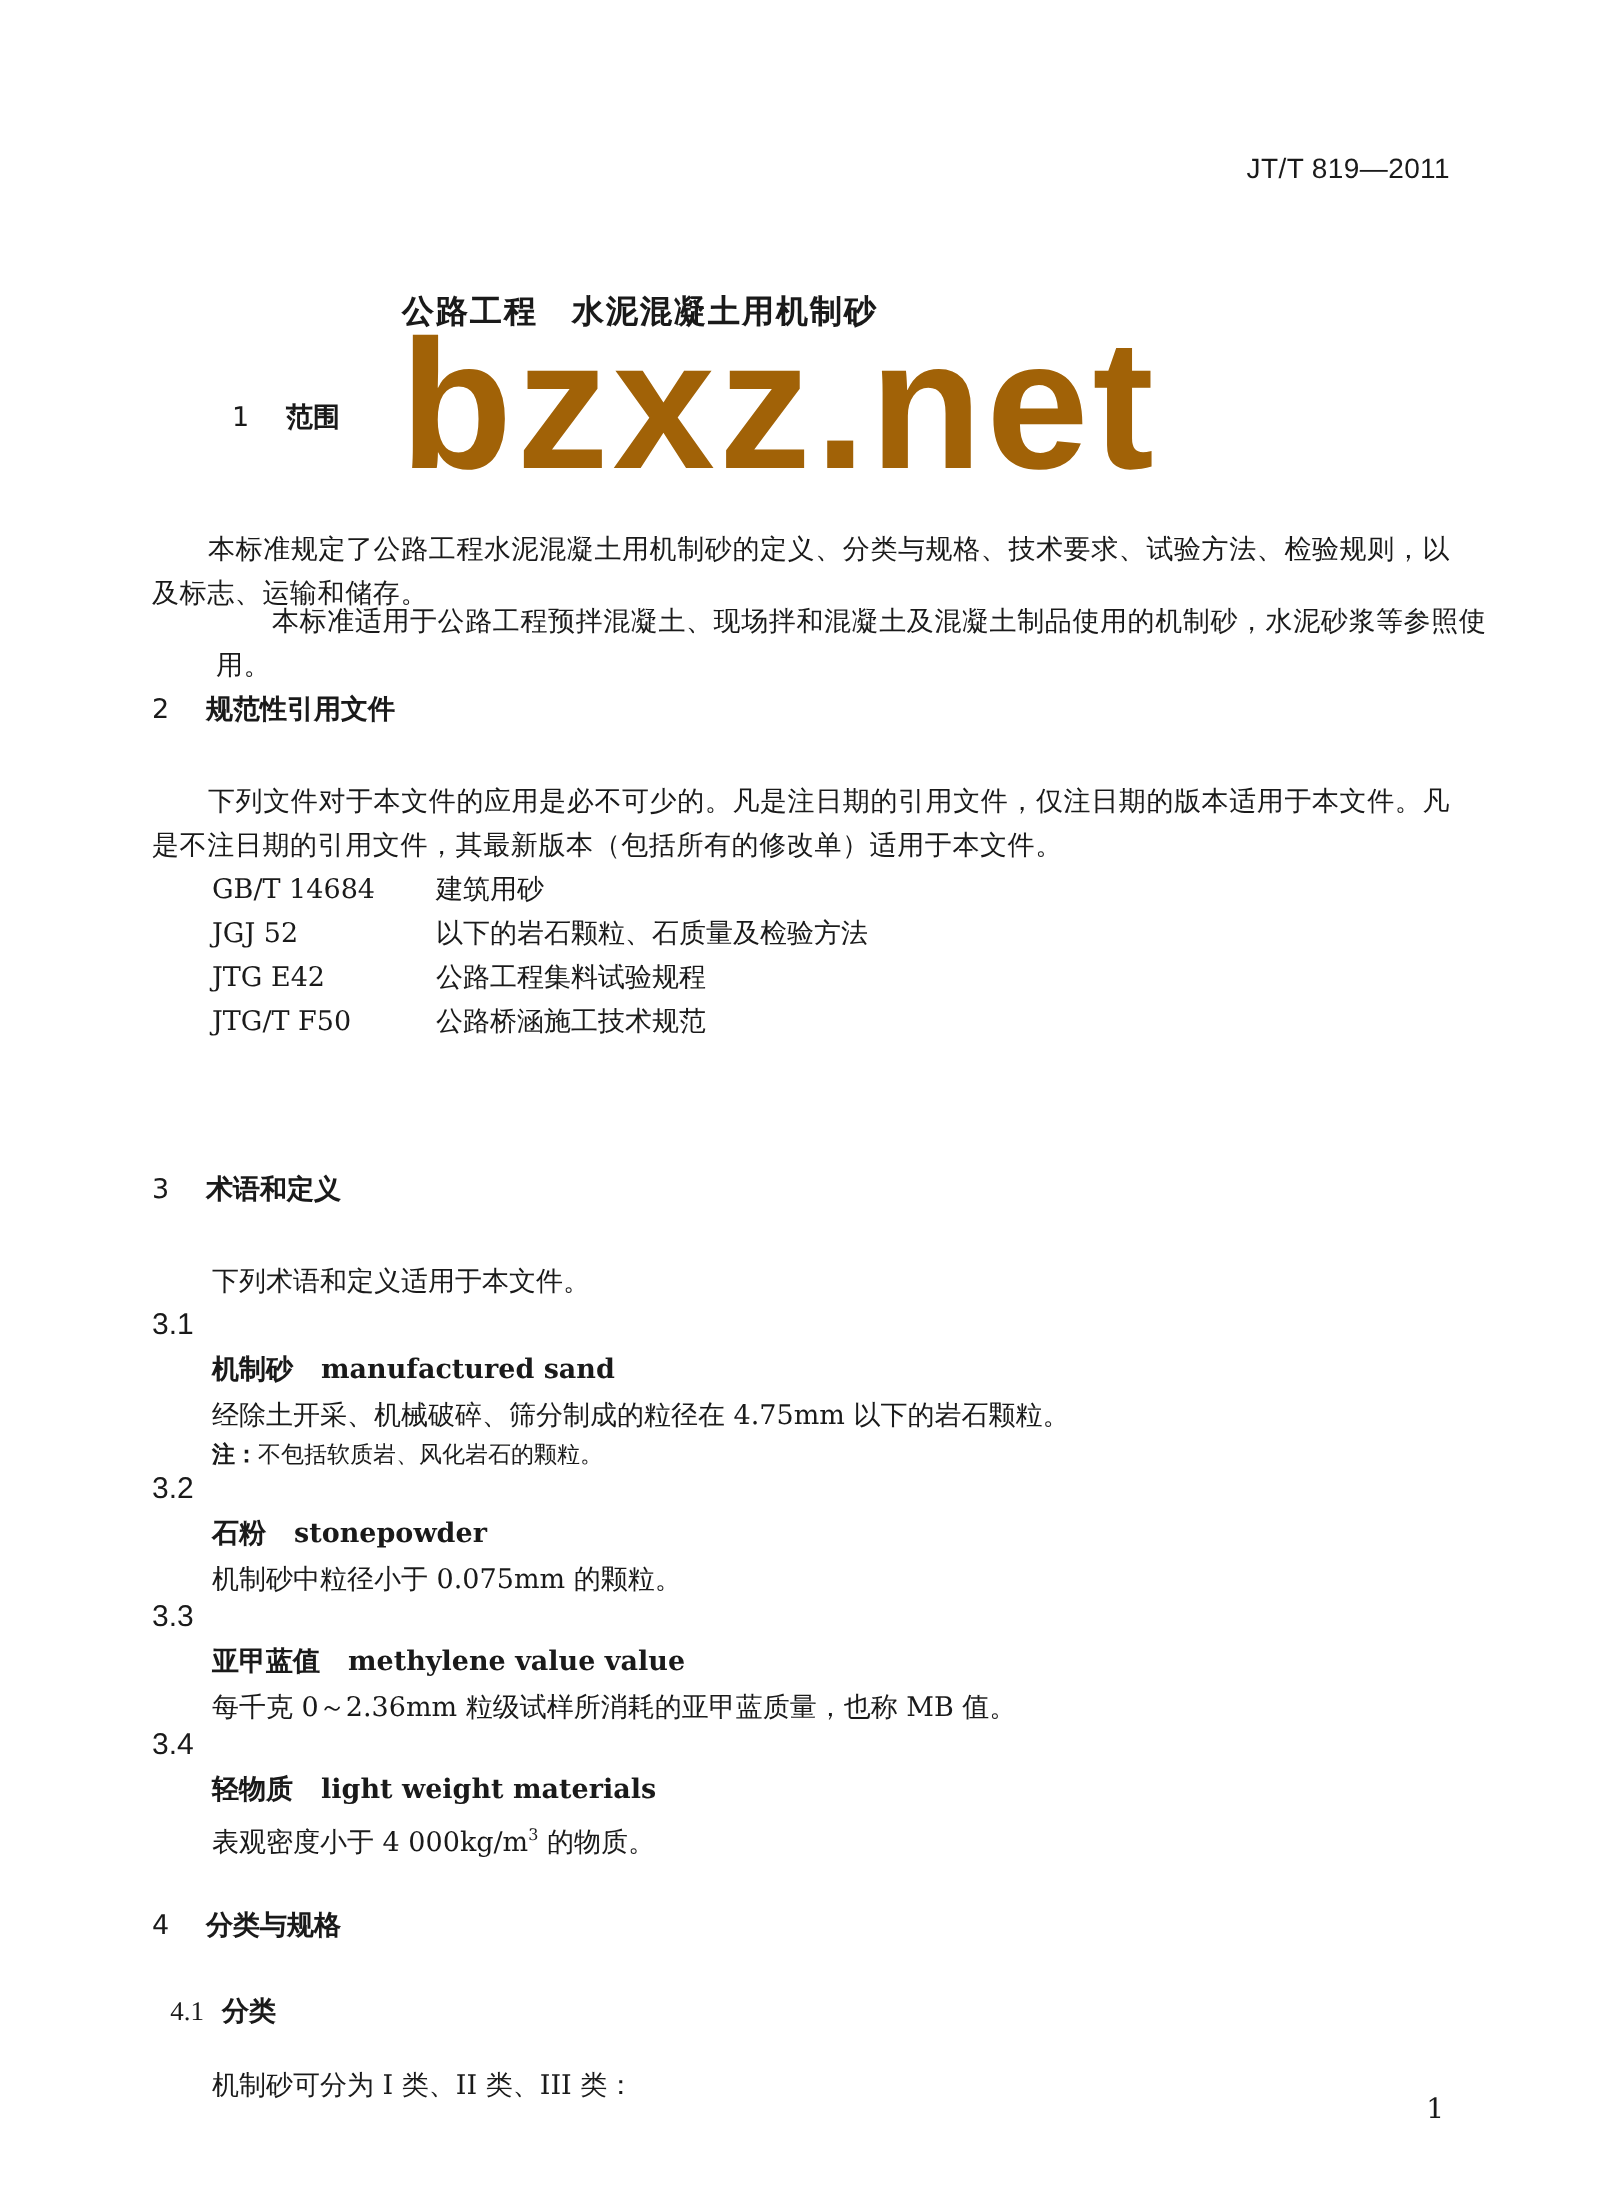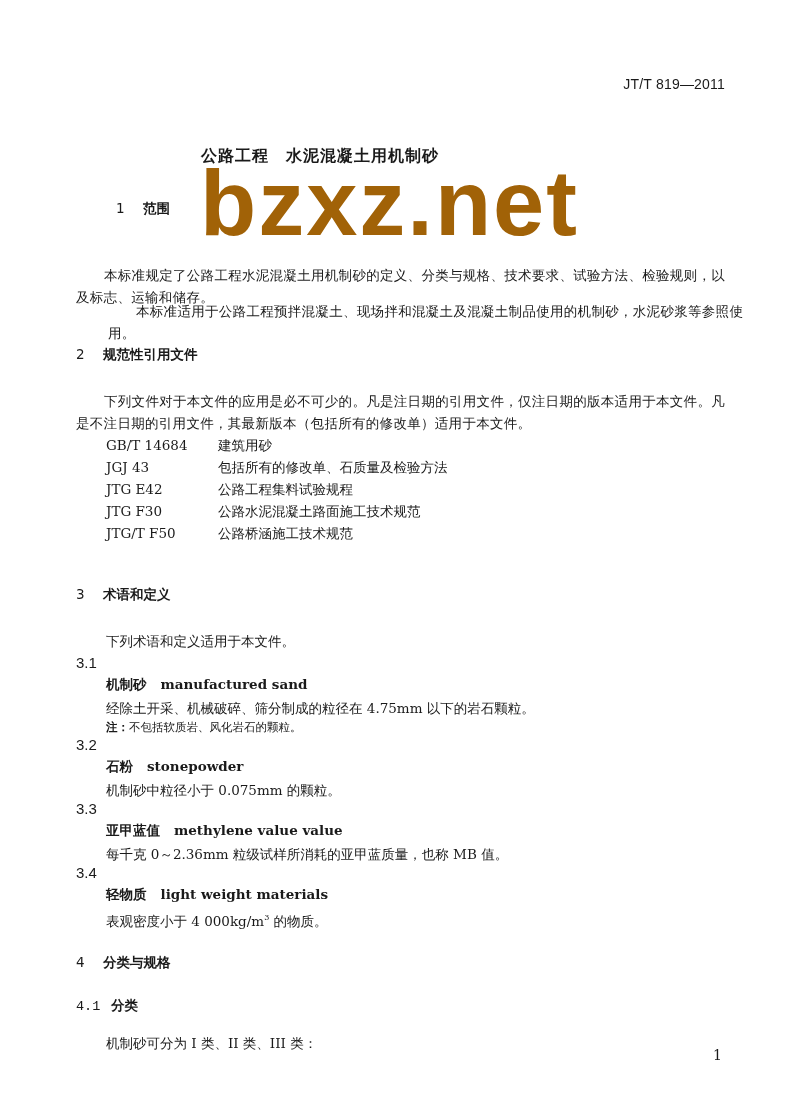--- a/index.html
+++ b/index.html
@@ -15,21 +15,21 @@
   .p { font-size: 13.5px; line-height: 22px; }
   .para { position: absolute; left: 76px; width: 660px; font-size: 13.5px; line-height: 22px; text-indent: 28px; white-space: normal; letter-spacing: 0.3px; }
   .ref-code { display: inline-block; width: 112px; }
   .subnum { font-family: "Liberation Sans", "DejaVu Sans", sans-serif; font-size: 15px; }
   .term { font-weight: bold; font-size: 13.5px; }
   .term .en { margin-left: 14px; }
   .note { font-size: 11.5px; }
   .note b { font-weight: bold; }
   .pageno { right: 78px; top: 1047px; font-size: 14px; }
   .h2 { font-family: "DejaVu Sans", sans-serif; font-size: 13.5px; }
-  .h2 .num { display: inline-block; width: 35px; font-family: Liberation Mono, monospace; }
+  .h2 .num { display: inline-block; width: 35px; font-family: Liberation Serif, serif; text-align: center; }
   .h2 .lbl { font-weight: bold; }
   sup { font-size: 8px; }
 </style>
 </head>
 <body>
 
 <div class="abs watermark">bzxz.net</div>
 
 <div class="content">
   <div class="abs docno">JT/T 819—2011</div>
@@ -40,23 +40,22 @@
   </div>
   <div class="para" style="top:236px;margin-top:28px;">本标准规定了公路工程水泥混凝土用机制砂的定义、分类与规格、技术要求、试验方法、检验规则，以及标志、运输和储存。</div>
   <div class="para" style="top:300px;margin-left:32px;">本标准适用于公路工程预拌混凝土、现场拌和混凝土及混凝土制品使用的机制砂，水泥砂浆等参照使用。</div>
 
   <div class="abs h1" style="left:76px; top:346px;">
     <span class="num">2</span><span>规范性引用文件</span>
   </div>
   <div class="para" style="top:390px;">下列文件对于本文件的应用是必不可少的。凡是注日期的引用文件，仅注日期的版本适用于本文件。凡是不注日期的引用文件，其最新版本（包括所有的修改单）适用于本文件。</div>
   <div class="abs p" style="left:106px; top:434px;">
     <div><span class="ref-code">GB/T 14684</span><span>建筑用砂</span></div>
-    <div><span class="ref-code">JGJ 43</span><span>包括所有的修改单、石质量及检验方法</span></div>
+    <div><span class="ref-code">JGJ 52</span><span>以下的岩石颗粒、石质量及检验方法</span></div>
     <div><span class="ref-code">JTG E42</span><span>公路工程集料试验规程</span></div>
-    <div><span class="ref-code">JTG F30</span><span>公路水泥混凝土路面施工技术规范</span></div>
     <div><span class="ref-code">JTG/T F50</span><span>公路桥涵施工技术规范</span></div>
   </div>
 
   <div class="abs h1" style="left:76px; top:586px;">
     <span class="num">3</span><span>术语和定义</span>
   </div>
   <div class="abs p" style="left:106px; top:630px;">下列术语和定义适用于本文件。</div>
 
   <div class="abs subnum" style="left:76px; top:654px;">3.1</div>
   <div class="abs term" style="left:106px; top:676px;"><span>机制砂</span><span class="en">manufactured sand</span></div>

